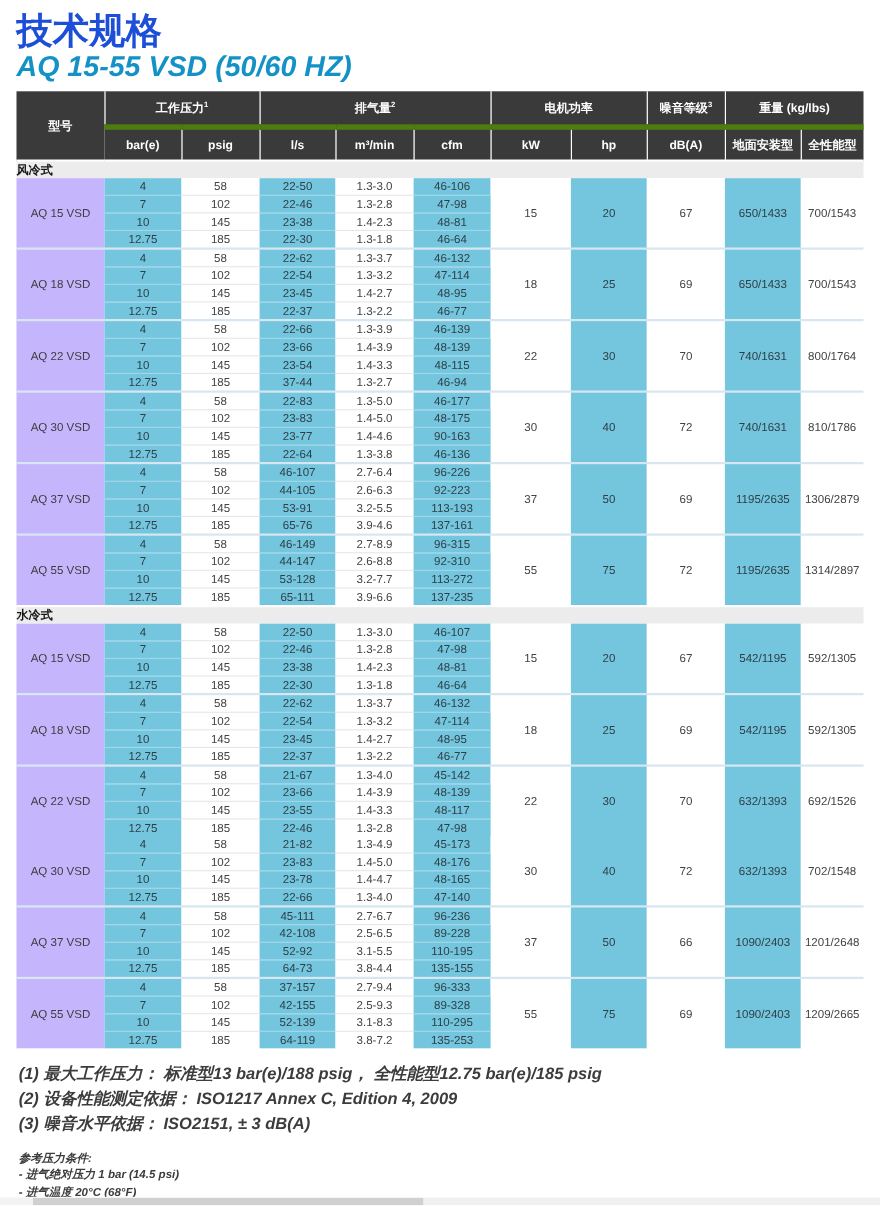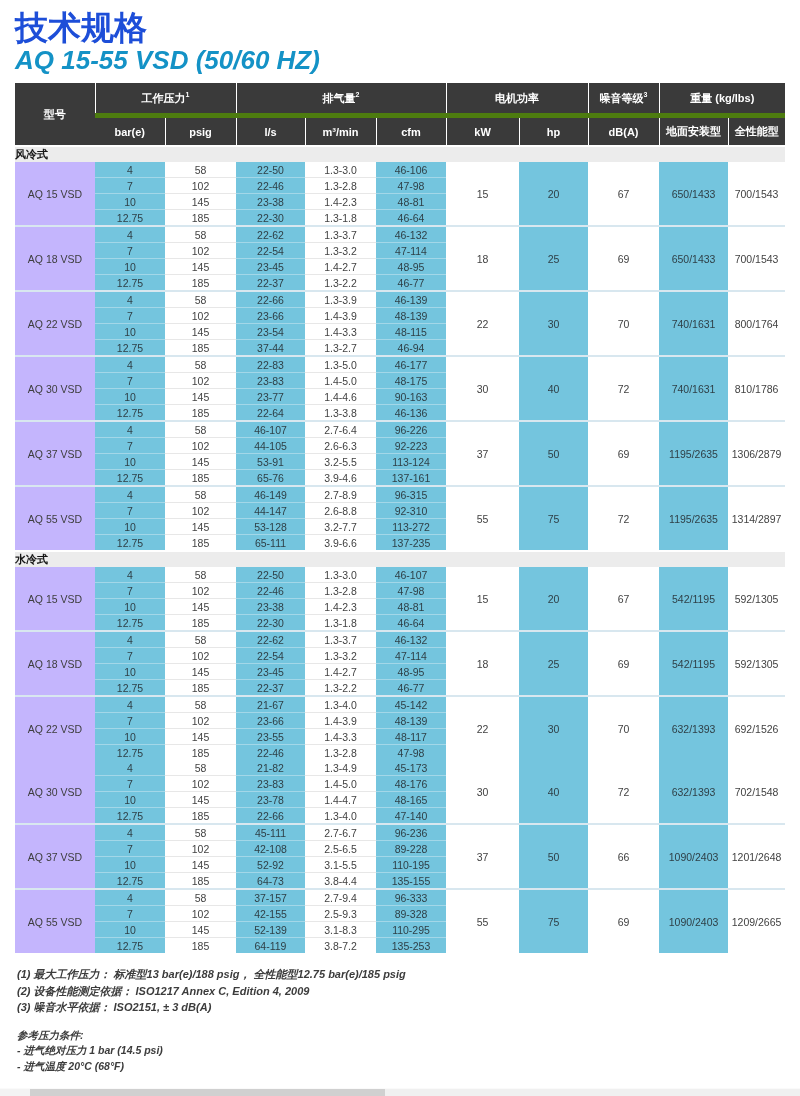--- a/index.html
+++ b/index.html
@@ -20,21 +20,21 @@
   td.section-cell{background:#ececec;color:#161616;font-size:11px;font-weight:bold;
                   text-align:left;padding:3px 0 3px 4px;height:12px;border-top:2px solid #fff;}
   tbody td{font-size:10.5px;text-align:center;vertical-align:middle;height:15px;
            color:#424242;background:#fff;}
   tbody td.c-blue{background:#74c5de;color:#2e3f46;}
   tbody td.c-white{background:#fff;}
   tbody td.c-white.rs{border-bottom:1px solid #e7e7e7;}
   tbody td.c-blue.rs{border-bottom:1px solid #a3d7e8;}
   tbody td.gs{border-top:2px solid #d8e7ef;}
   tbody td.td-model{font-size:10.5px;color:#3d3d3d;background:#c4b5fd;}
-  .footnotes{margin:13px 0 0 17px;font-size:11px;font-style:italic;font-weight:600;
+  .footnotes{margin:13px 0 0 17px;font-size:15px;font-style:italic;font-weight:600;
              color:#3c3c3c;line-height:1.5;}
   .ref{margin:12px 0 0 17px;font-size:10.5px;font-style:italic;color:#3c3c3c;line-height:1.5;}
   .ref-title{font-weight:bold;}
   .ref-item{font-weight:600;}
   .footer-strip{position:absolute;left:0;bottom:0;width:800px;height:8px;background:#fafafa;}
   .footer-strip .seg-left{position:absolute;left:0;top:1px;width:30px;height:7px;background:#f3f3f3;}
   .footer-strip .seg-mid{position:absolute;left:30px;top:1px;width:355px;height:7px;background:#d0d0d0;}
   .footer-strip .seg-right{position:absolute;left:385px;top:1px;width:415px;height:7px;background:#f0f0f0;}
 </style>
 </head>
@@ -238,21 +238,21 @@
           <td class="c-white rs">102</td>
           <td class="c-blue rs">44-105</td>
           <td class="c-white rs">2.6-6.3</td>
           <td class="c-blue rs">92-223</td>
         </tr>
         <tr>
           <td class="c-blue rs">10</td>
           <td class="c-white rs">145</td>
           <td class="c-blue rs">53-91</td>
           <td class="c-white rs">3.2-5.5</td>
-          <td class="c-blue rs">113-124</td>
+          <td class="c-blue rs">113-193</td>
         </tr>
         <tr>
           <td class="c-blue">12.75</td>
           <td class="c-white">185</td>
           <td class="c-blue">65-76</td>
           <td class="c-white">3.9-4.6</td>
           <td class="c-blue">137-161</td>
         </tr>
         <tr>
           <td class="td-model c-white gs" rowspan="4">AQ 55 VSD</td>

